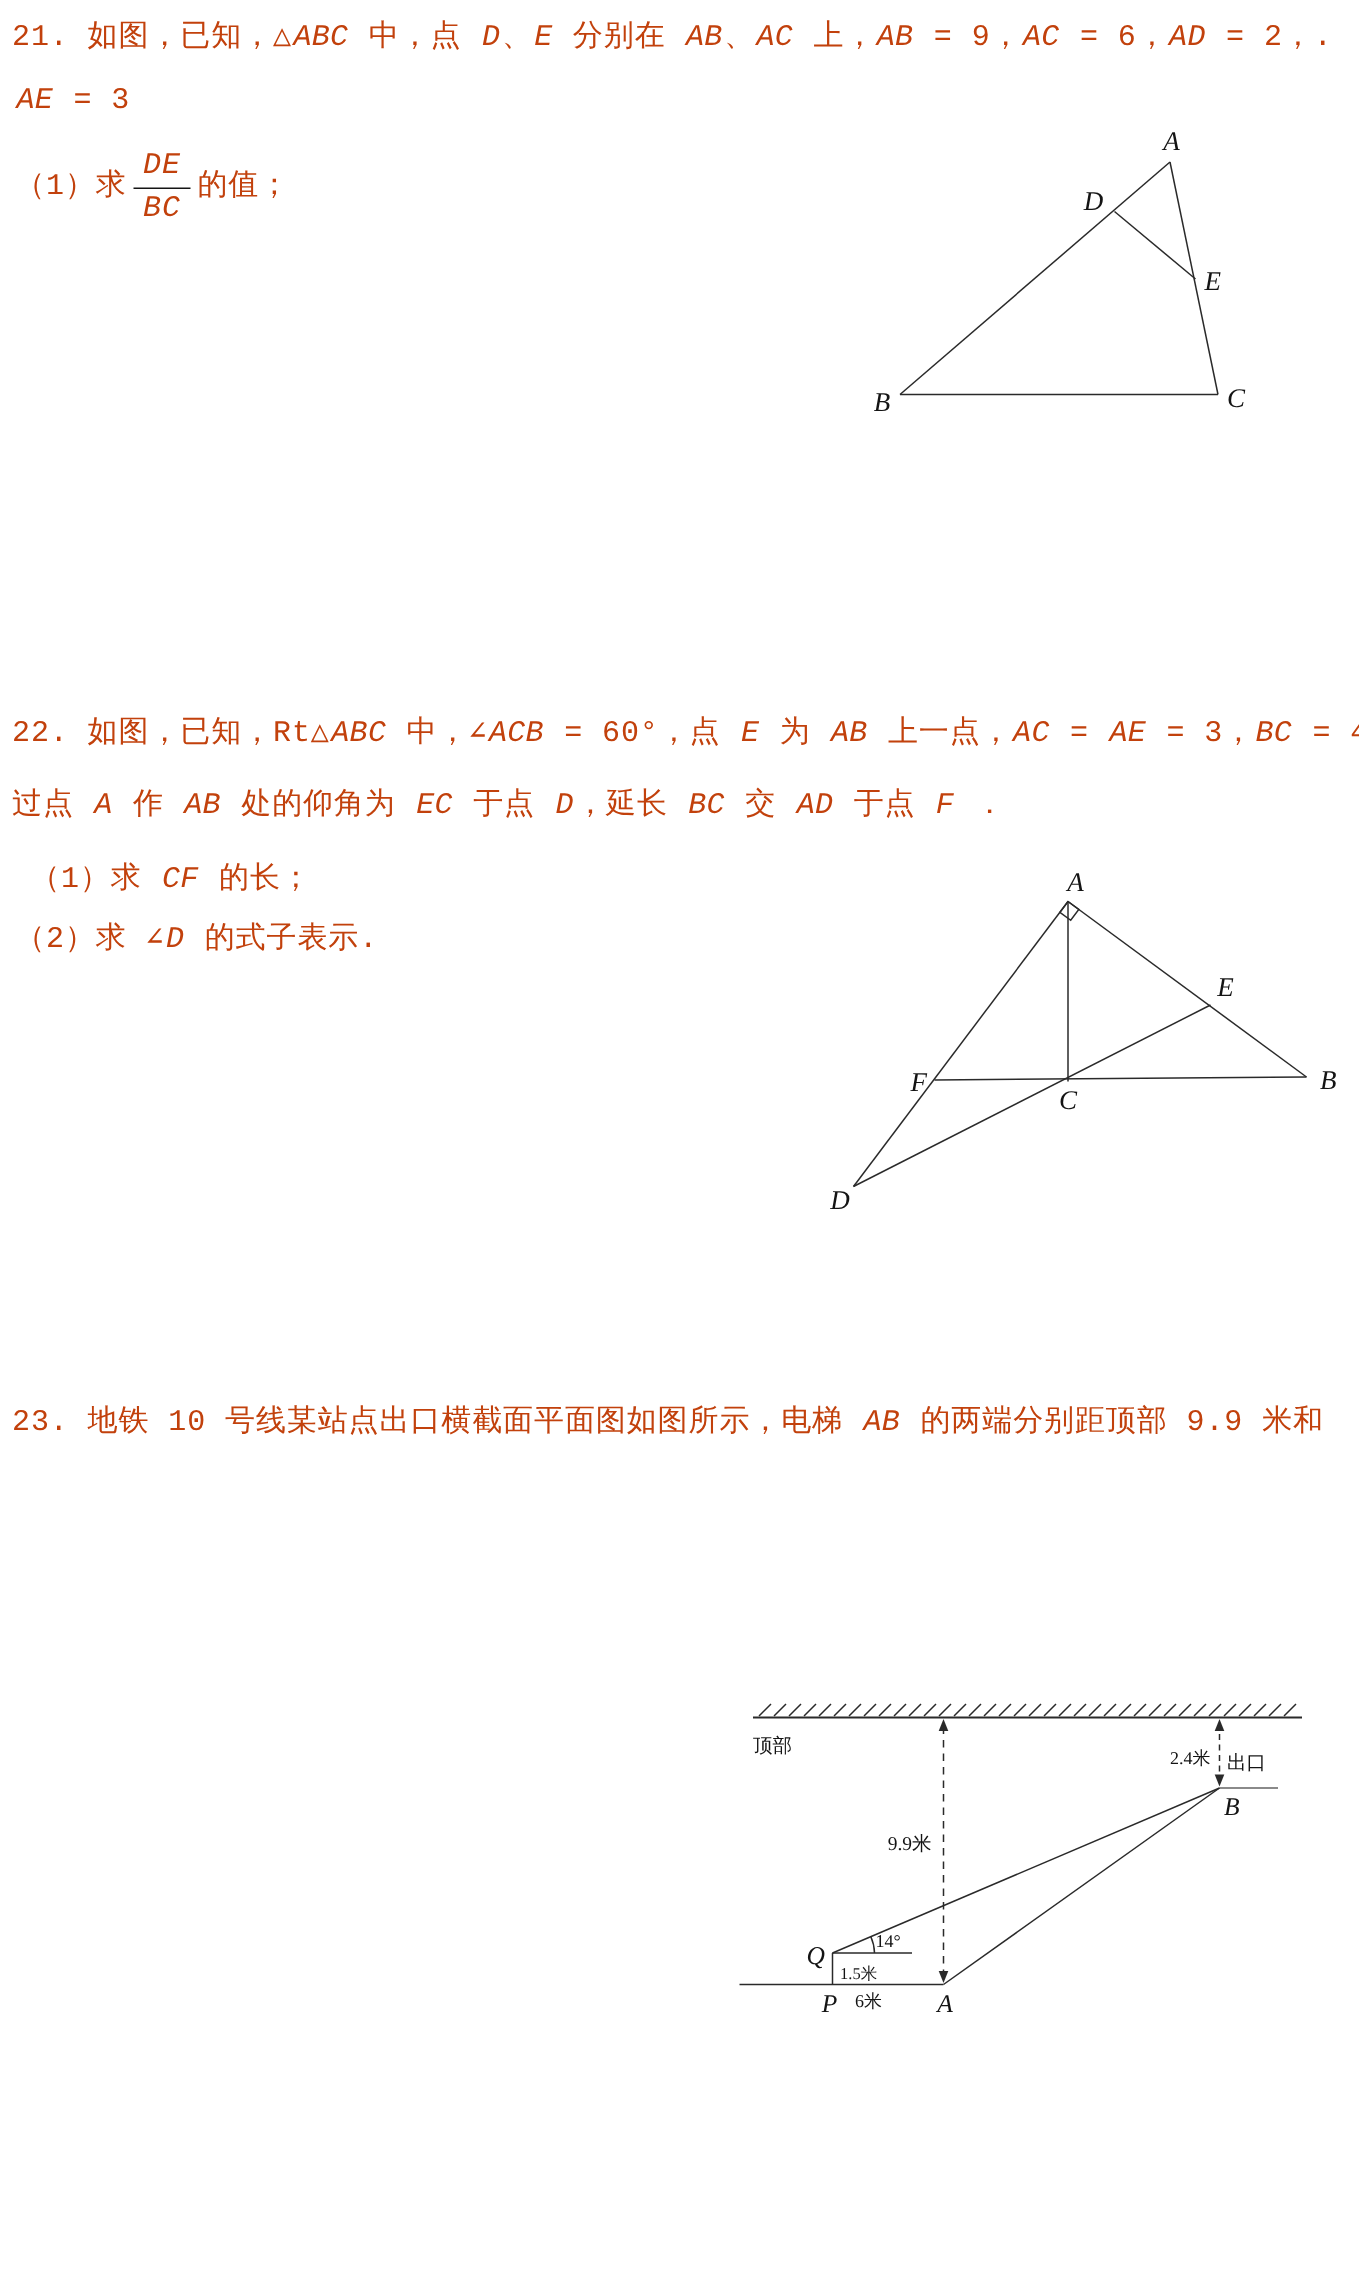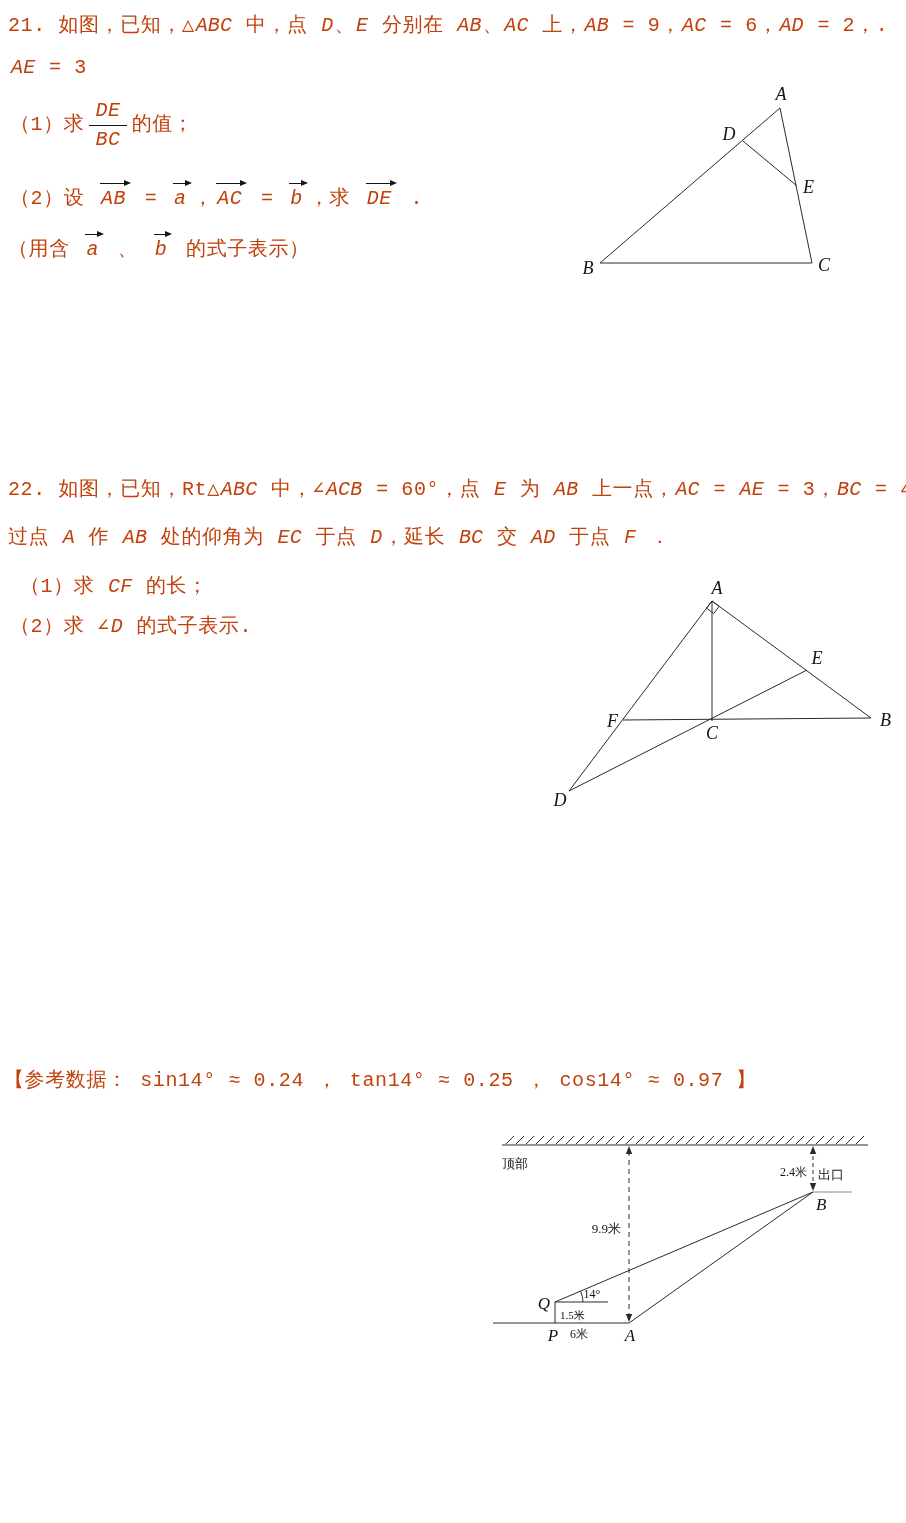--- a/index.html
+++ b/index.html
@@ -45,22 +45,20 @@
   <div class="rich" style="left:8px;top:13px"><span>21. 如图，已知，△</span><span class="it">ABC</span><span> 中，点 </span><span class="it">D</span><span>、</span><span class="it">E</span><span> 分别在 </span><span class="it">AB</span><span>、</span><span class="it">AC</span><span> 上，</span><span class="it">AB</span><span> = 9，</span><span class="it">AC</span><span> = 6，</span><span class="it">AD</span><span> = 2，.</span></div>
   <div class="rich" style="left:10px;top:55px"><span class="it">AE</span><span> = 3</span></div>
   <div class="rich vline" style="left:10px;top:94px;height:62px">
       <span>（1）求 </span>
       <span class="frac">
         <span class="num">DE</span>
         <span class="den">BC</span>
       </span>
       <span> 的值；</span>
     </div>
-  <div class="rich" style="left:10px;top:180px"><span>（2）设 </span><span class="vec">AB</span><span> = </span><span class="vec">a</span><span>，</span><span class="vec">AC</span><span> = </span><span class="vec">b</span><span>，求 </span><span class="vec">DE</span><span> .</span></div>
-  <div class="rich" style="left:8px;top:231px"><span>（用含 </span><span class="vec">a</span><span> 、 </span><span class="vec">b</span><span> 的式子表示）</span></div>
 
   <svg style="left:560px;top:80px" width="346" height="215" viewBox="0 0 346 215">
       <line x1="40" y1="183" x2="220" y2="28" stroke="#2a2a2a" stroke-width="1"></line>
       <line x1="220" y1="28" x2="252" y2="183" stroke="#2a2a2a" stroke-width="1"></line>
       <line x1="40" y1="183" x2="252" y2="183" stroke="#2a2a2a" stroke-width="1"></line>
       <line x1="183" y1="61" x2="237" y2="106" stroke="#2a2a2a" stroke-width="1"></line>
       <text x="221" y="20" font-size="18" text-anchor="middle" font-style="italic">A</text>
       <text x="169" y="60" font-size="18" text-anchor="middle" font-style="italic">D</text>
       <text x="243" y="113" font-size="18" text-anchor="start" font-style="italic">E</text>
       <text x="28" y="194" font-size="18" text-anchor="middle" font-style="italic">B</text>
@@ -80,21 +78,21 @@
       <line x1="49" y1="211" x2="287" y2="90" stroke="#2a2a2a" stroke-width="1"></line>
       <path d="M192 21 L199.2 26.3 L193.8 33.5 L186.6 28.2 Z" fill="none" stroke="#2a2a2a" stroke-width="1"></path>
       <text x="197" y="14" font-size="18" text-anchor="middle" font-style="italic">A</text>
       <text x="297" y="84" font-size="18" text-anchor="middle" font-style="italic">E</text>
       <text x="360" y="146" font-size="18" text-anchor="start" font-style="italic">B</text>
       <text x="98" y="147" font-size="18" text-anchor="end" font-style="italic">F</text>
       <text x="192" y="159" font-size="18" text-anchor="middle" font-style="italic">C</text>
       <text x="40" y="226" font-size="18" text-anchor="middle" font-style="italic">D</text>
     </svg>
 
-  <div class="rich" style="left:4px;top:1068px"><span>【参考数据： sin14° ≈ 0.24 ， tan14° ≈ 0.25 ， cos14° ≈ 0.97 】</span></div>
+  <div class="rich" style="left:8px;top:936px"><span>23. 地铁 10 号线某站点出口横截面平面图如图所示，电梯 </span><span class="it">AB</span><span> 的两端分别距顶部 9.9 米和</span></div>
 
   <svg style="left:480px;top:1120px" width="426" height="235" viewBox="0 0 426 235">
       <path d="M26 24 l8 -8 M36 24 l8 -8 M46 24 l8 -8 M56 24 l8 -8 M66 24 l8 -8 M76 24 l8 -8 M86 24 l8 -8 M96 24 l8 -8 M106 24 l8 -8 M116 24 l8 -8 M126 24 l8 -8 M136 24 l8 -8 M146 24 l8 -8 M156 24 l8 -8 M166 24 l8 -8 M176 24 l8 -8 M186 24 l8 -8 M196 24 l8 -8 M206 24 l8 -8 M216 24 l8 -8 M226 24 l8 -8 M236 24 l8 -8 M246 24 l8 -8 M256 24 l8 -8 M266 24 l8 -8 M276 24 l8 -8 M286 24 l8 -8 M296 24 l8 -8 M306 24 l8 -8 M316 24 l8 -8 M326 24 l8 -8 M336 24 l8 -8 M346 24 l8 -8 M356 24 l8 -8 M366 24 l8 -8 M376 24 l8 -8 " stroke="#2a2a2a" fill="none"></path>
       <line x1="22" y1="25" x2="388" y2="25" stroke="#2a2a2a" stroke-width="1.2"></line>
       <text x="22" y="48" font-size="13" text-anchor="start">顶部</text>
       <line x1="149" y1="31" x2="149" y2="198" stroke="#2a2a2a" stroke-width="1" stroke-dasharray="5 4"></line>
       <path d="M149 26 L145.8 34 L152.2 34 Z" fill="#2a2a2a"></path>
       <path d="M149 202 L145.8 194 L152.2 194 Z" fill="#2a2a2a"></path>
       <text x="141" y="113" font-size="13" text-anchor="end">9.9米</text>
       <line x1="333" y1="29" x2="333" y2="69" stroke="#2a2a2a" stroke-width="1" stroke-dasharray="4 3"></line>

